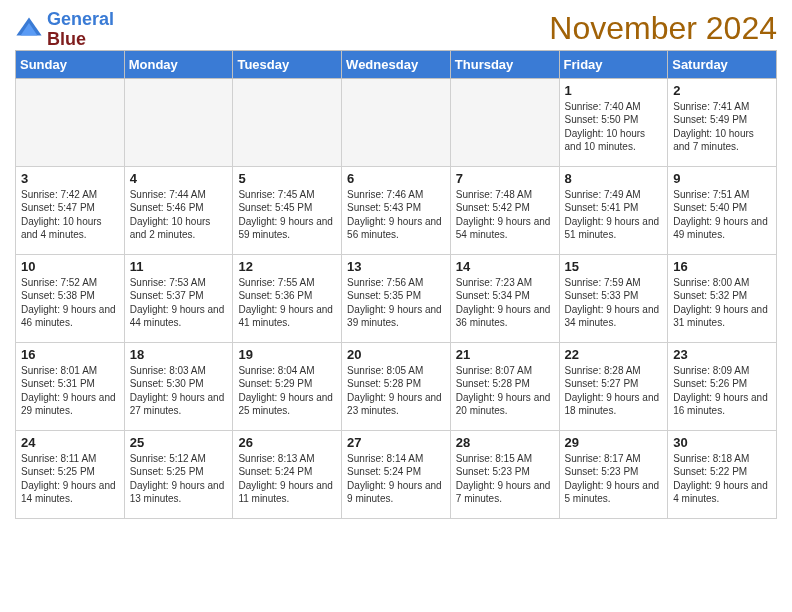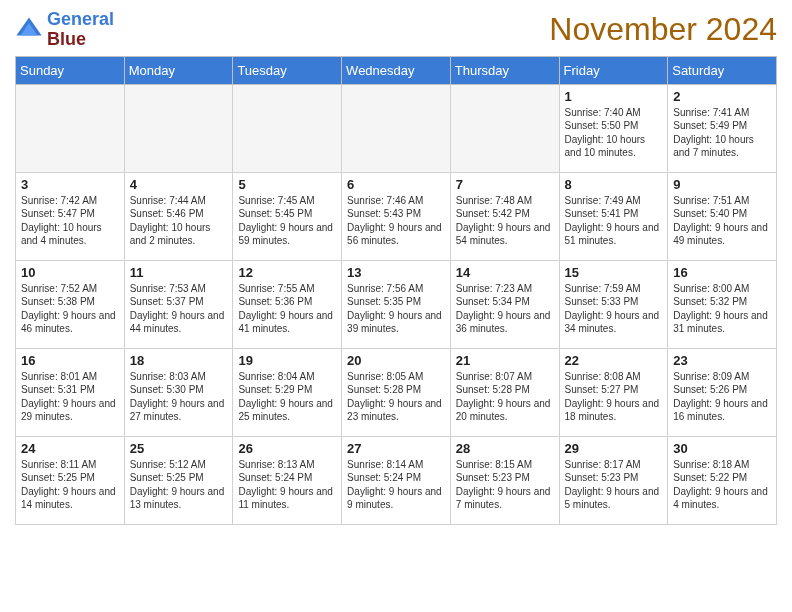--- a/index.html
+++ b/index.html
@@ -6,22 +6,21 @@
     body {
       font-family: Arial, sans-serif;
       background: #fff;
       width: 792px;
       min-height: 612px;
       padding: 10px 15px;
     }
     .header {
       display: flex;
       justify-content: space-between;
-      align-items: center;
-      margin-bottom: 6px;
+      align-items: flex-start;
     }
     .logo {
       display: flex;
       align-items: center;
       gap: 4px;
     }
     .logo-text {
       font-size: 18px;
       font-weight: bold;
       color: #1a1a2e;
@@ -48,21 +47,21 @@
     }
     table {
       width: 100%;
       border-collapse: collapse;
       table-layout: fixed;
     }
     th {
       background-color: #3a7bd5;
       color: #fff;
       font-size: 13px;
-      font-weight: normal;
+      font-weight: bold;
       padding: 6px 4px;
       text-align: left;
       border: 1px solid #c0c0c0;
     }
     td {
       border: 1px solid #d0d0d0;
       vertical-align: top;
       padding: 4px 5px;
       font-size: 10.5px;
       color: #222;
@@ -270,21 +269,21 @@
         </td>
         <td>
           <span class="day-number">21</span>
           <div class="day-detail">Sunrise: 8:07 AM
 Sunset: 5:28 PM
 Daylight: 9 hours
 and 20 minutes.</div>
         </td>
         <td>
           <span class="day-number">22</span>
-          <div class="day-detail">Sunrise: 8:08 AM
+          <div class="day-detail">Sunrise: 8:28 AM
 Sunset: 5:27 PM
 Daylight: 9 hours
 and 18 minutes.</div>
         </td>
         <td>
           <span class="day-number">23</span>
           <div class="day-detail">Sunrise: 8:09 AM
 Sunset: 5:26 PM
 Daylight: 9 hours
 and 16 minutes.</div>

